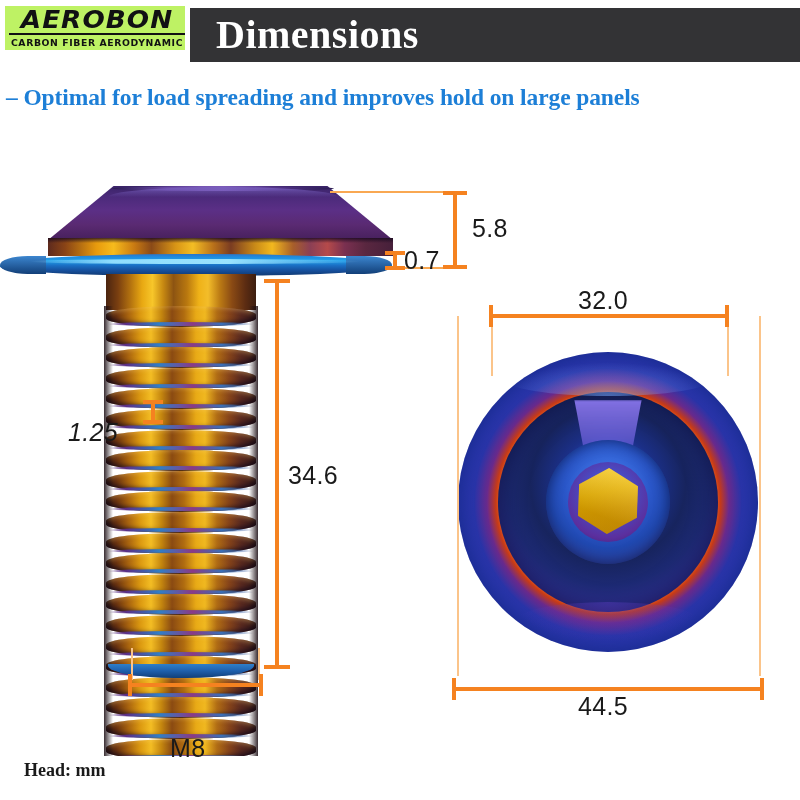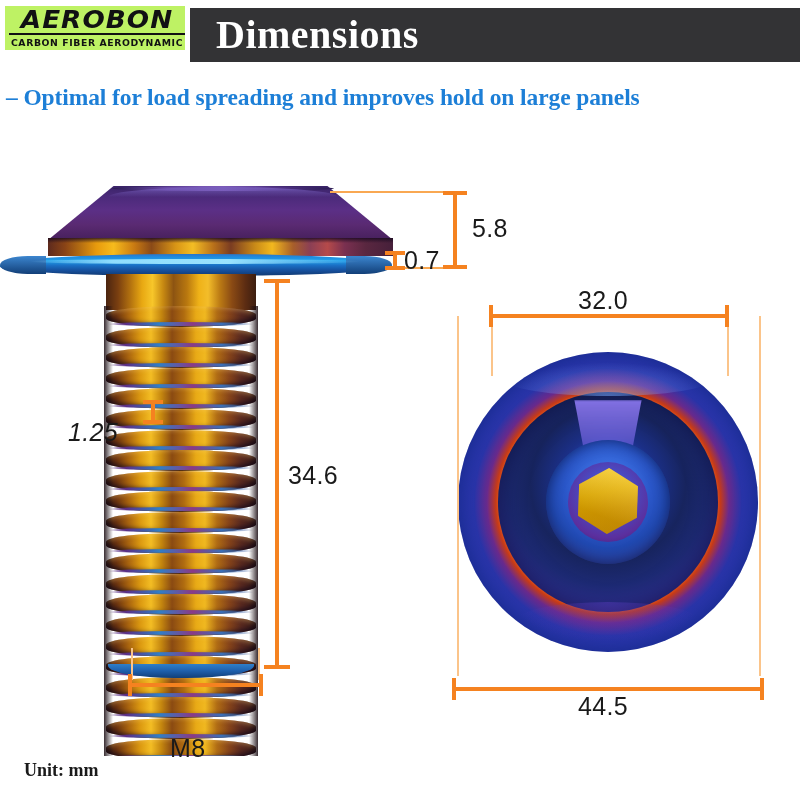--- a/index.html
+++ b/index.html
@@ -373,15 +373,15 @@
 
   <div>
     <div class="ext-line-v" style="left:457px;top:316px;height:360px;"></div>
     <div class="ext-line-v" style="left:759px;top:316px;height:360px;"></div>
     <div class="dim-line-h" style="left:452px;top:687px;width:312px;"></div>
     <div class="cap-v" style="left:452px;top:678px;height:22px;"></div>
     <div class="cap-v" style="left:760px;top:678px;height:22px;"></div>
     <div class="dim-text" style="left:578px;top:692px;">44.5</div>
   </div>
 
-  <div class="footer">Unit: mm</div>
+  <div class="footer">Head: mm</div>
 
 </div>
 
 </body></html>

